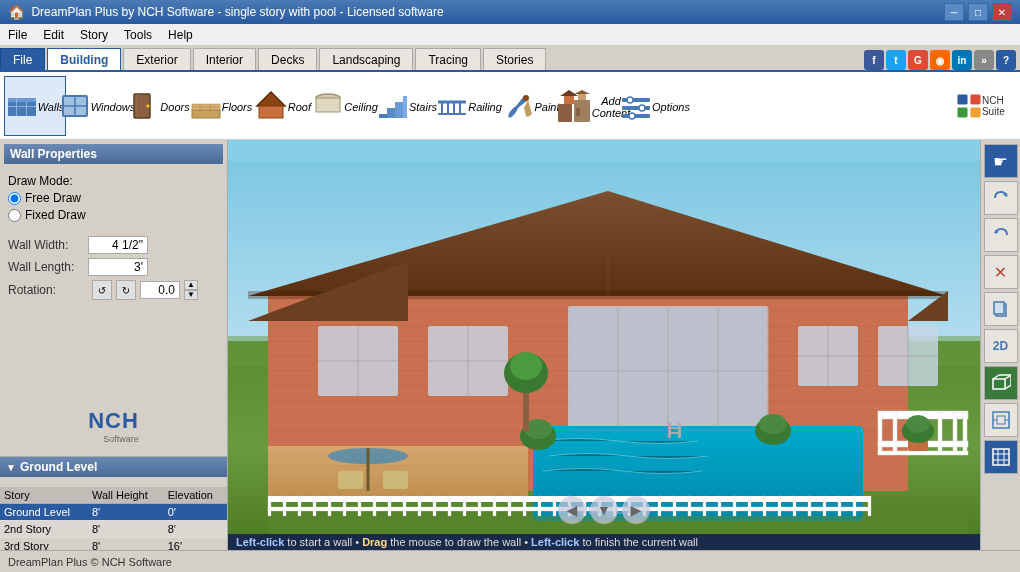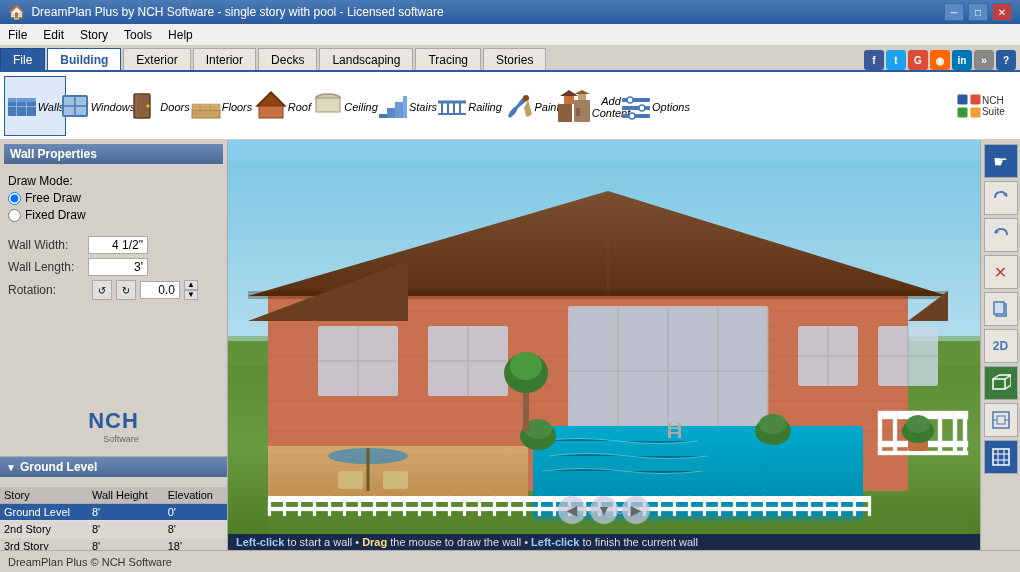--- a/index.html
+++ b/index.html
@@ -544,21 +544,21 @@
               <td>0'</td>
             </tr>
             <tr>
               <td>2nd Story</td>
               <td>8'</td>
               <td>8'</td>
             </tr>
             <tr>
               <td>3rd Story</td>
               <td>8'</td>
-              <td>18'</td>
+              <td>16'</td>
             </tr>
             <tr>
               <td>4th Story</td>
               <td>8'</td>
               <td>24'</td>
             </tr>
           </tbody>
         </table>
       </div>
     </div>

